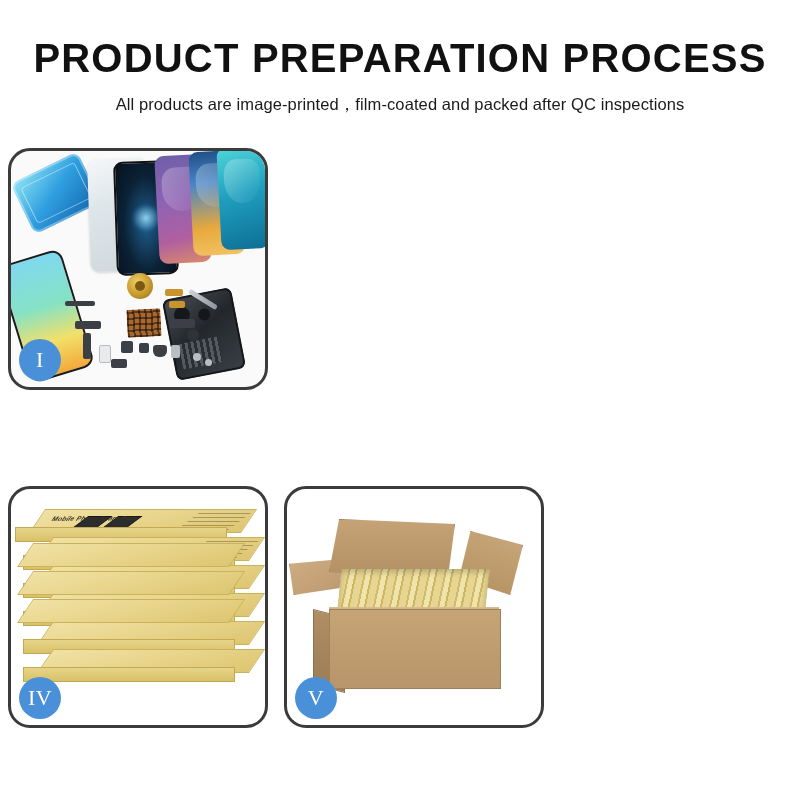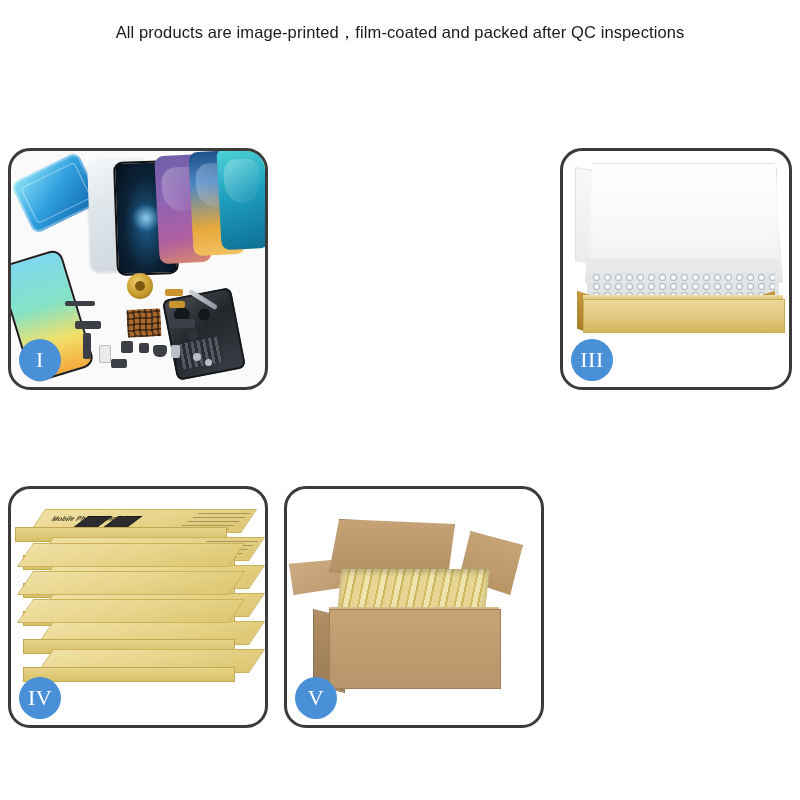--- a/index.html
+++ b/index.html
@@ -10,21 +10,21 @@
   }
   .page{width:800px;height:800px;position:relative;}
 
   
   .header{position:absolute;left:0;top:0;width:800px;text-align:center;}
   .title{
     font-size:40px;font-weight:700;letter-spacing:1.2px;color:#111;
     margin-top:38px;line-height:1;white-space:nowrap;
   }
   .subtitle{
-    font-size:16.5px;color:#1a1a1a;margin-top:22px;letter-spacing:0.1px;
+    font-size:16.5px;color:#1a1a1a;margin-top:16px;letter-spacing:0.1px;
     white-space:nowrap;
   }
 
   
   .grid{position:absolute;left:0;top:0;width:800px;height:800px;}
   .cell{position:absolute;}
   .panel{
     position:absolute;inset:0;
     border:3px solid #3b3b3b;border-radius:22px;
     background:#fdfdfd;overflow:hidden;
@@ -335,20 +335,21 @@
     position:absolute;left:110px;top:64px;width:2px;height:88px;
     background:rgba(120,98,70,.55);
   }
 </style>
 </head>
 <body>
 
 <div class="page">
 
   <div class="header">
+    <div class="title">PRODUCT PREPARATION PROCESS</div>
     <div class="subtitle">All products are image-printed，film-coated and packed after QC inspections</div>
   </div>
 
   <div class="grid">
 
     <div class="cell" style="left:8px;top:148px;width:260px;height:242px;">
       <div class="panel p1">
         <div class="stage">
           <div class="ph ph-blue"></div>
           <div class="ph ph-glass"></div>
@@ -378,36 +379,20 @@
             <div class="tool"></div>
             <div class="pt silver" style="left:128px;top:70px;width:8px;height:8px;border-radius:50%;"></div>
             <div class="pt silver" style="left:140px;top:76px;width:7px;height:7px;border-radius:50%;"></div>
           </div>
         </div>
         <div class="badge">I</div>
       </div>
     </div>
 
 
-    <div class="cell" style="left:560px;top:148px;width:232px;height:242px;">
-      <div class="panel p3">
-        <div class="stage">
-          <div class="b3-lidear-l"></div>
-          <div class="b3-lidear-r"></div>
-          <div class="b3-lid"></div>
-          <div class="b3-inner"></div>
-          <div class="b3-items"></div>
-          <div class="b3-foot-l"></div>
-          <div class="b3-foot-r"></div>
-          <div class="b3-rim"></div>
-          <div class="b3-front"></div>
-        </div>
-        <div class="badge">III</div>
-      </div>
-    </div>
 
     <div class="cell" style="left:8px;top:486px;width:260px;height:242px;">
       <div class="panel p4">
         <div class="stage">
           <div class="stack">
 
             <div class="ybox" style="left:14px;top:0px;">
               <div class="top">
                 <div class="scr" style="left:42px;"></div>
                 <div class="scr" style="left:72px;"></div>

